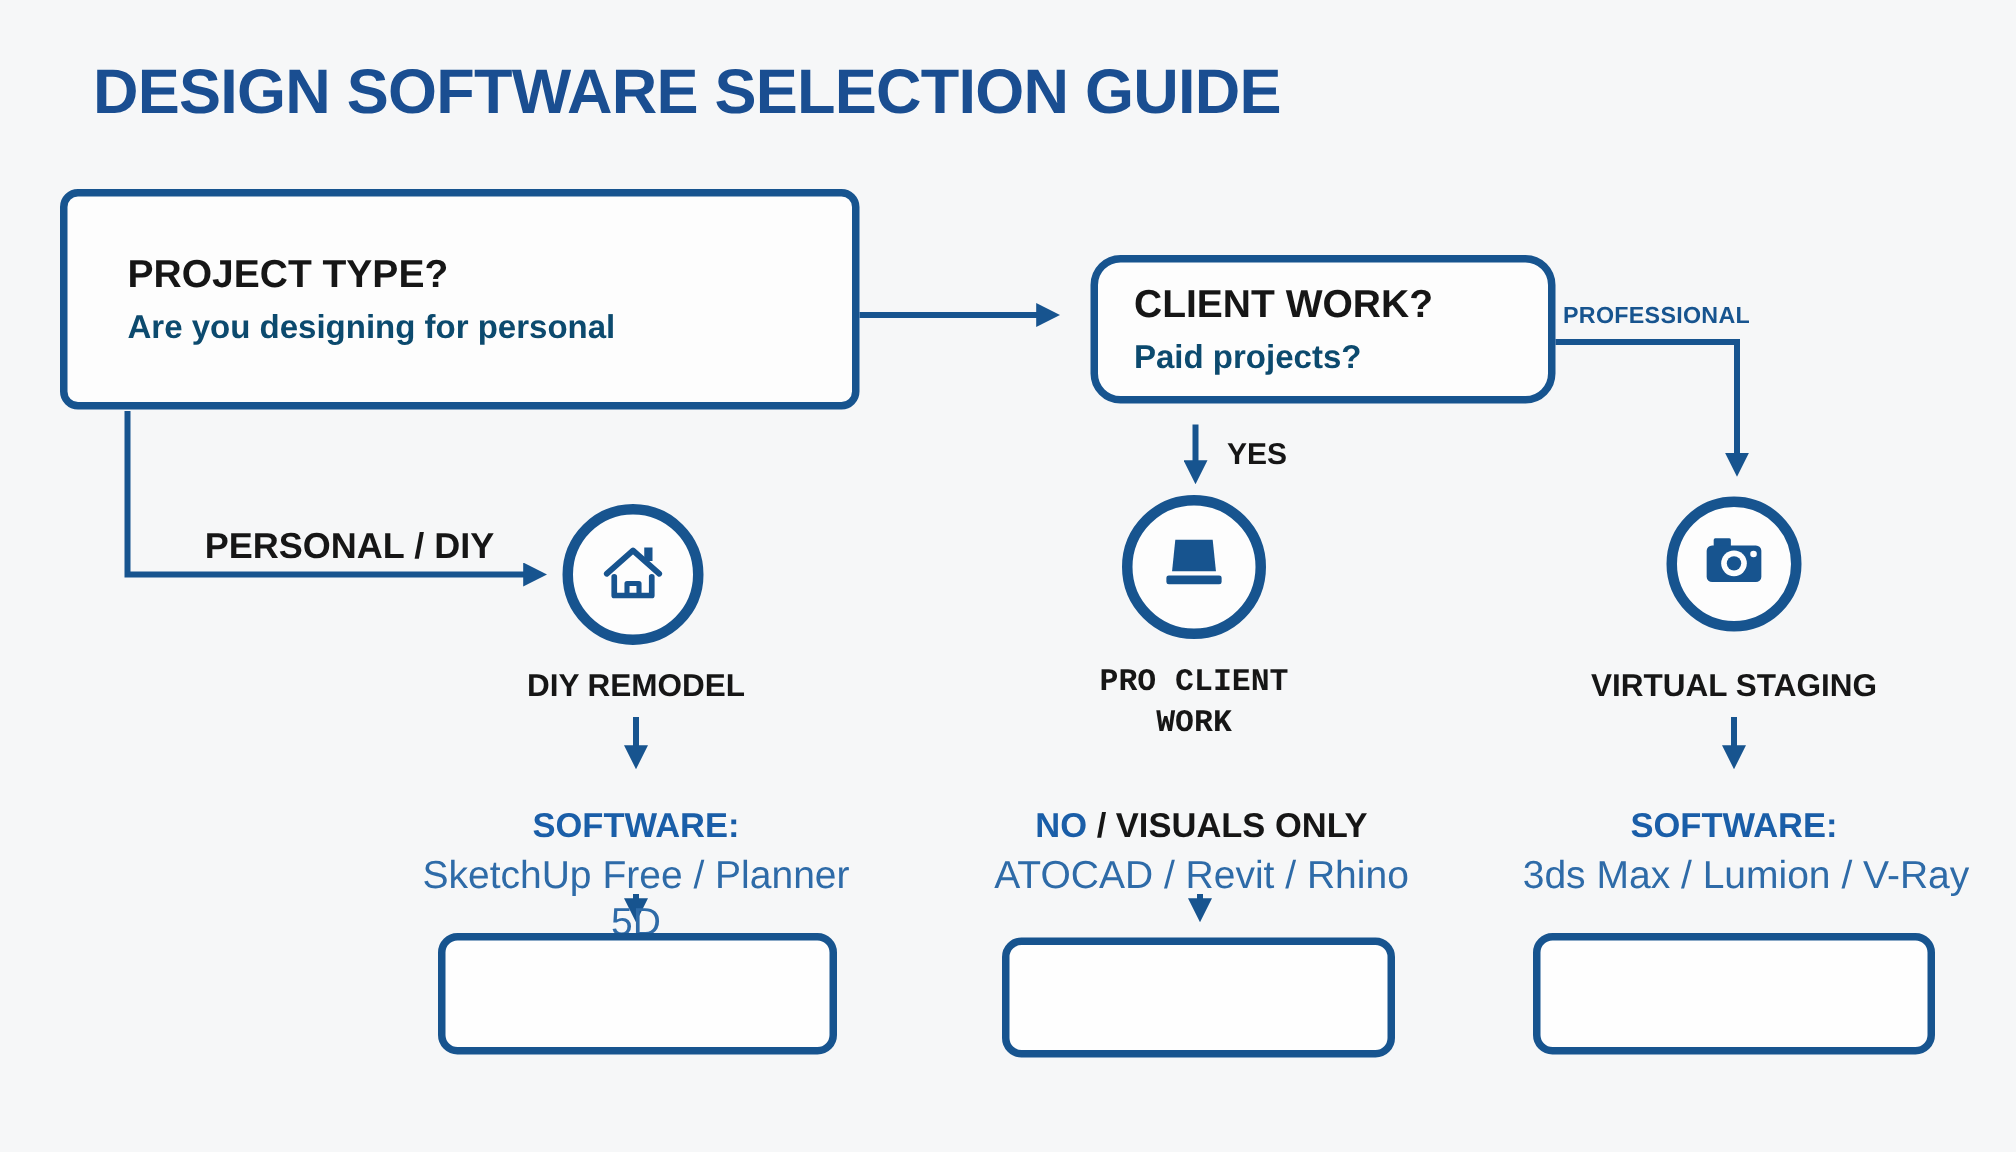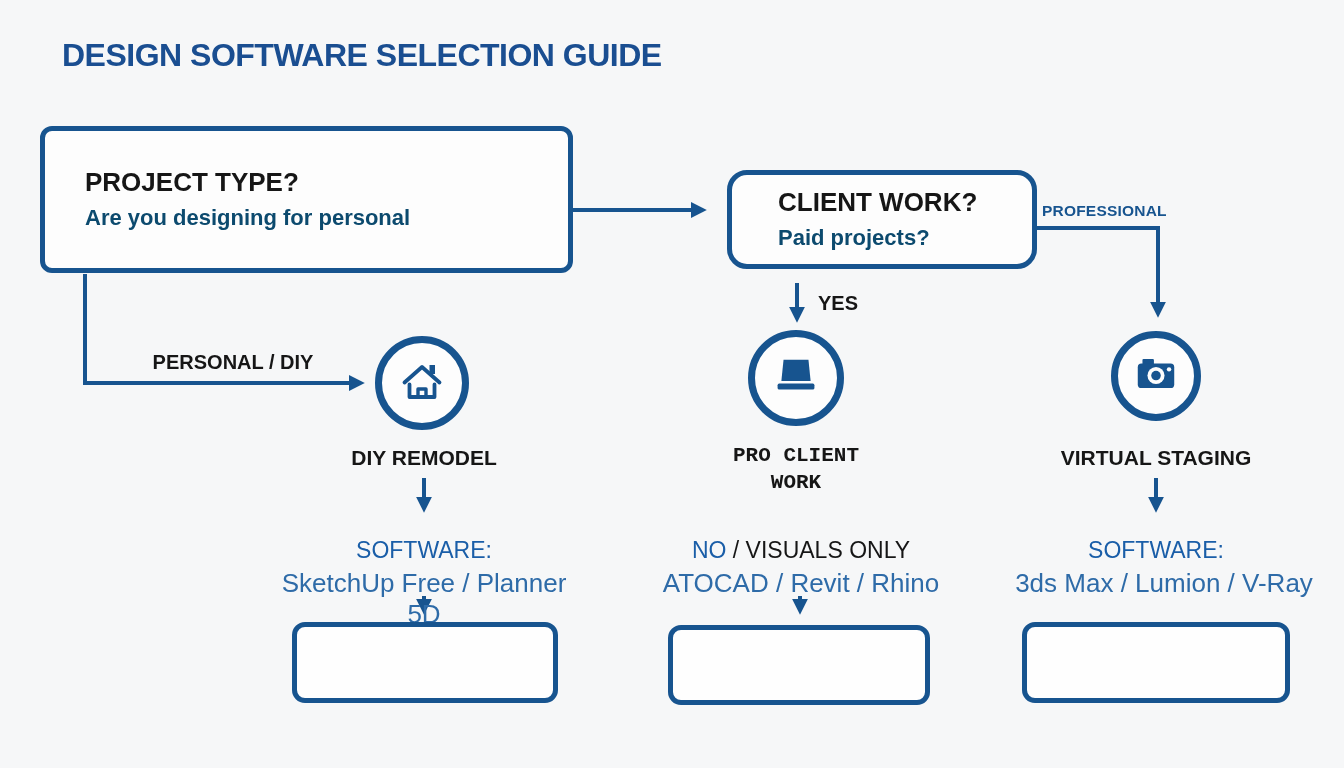--- a/index.html
+++ b/index.html
@@ -15,51 +15,51 @@
   html,body{width:1344px;height:768px;}
   .canvas{
     position:relative;width:1344px;height:768px;
     background:var(--background);
     font-family:"Liberation Sans",sans-serif;
     overflow:hidden;
   }
   .abs{position:absolute;}
   .page-title{
     left:62px;top:37px;
-    font-size:32px;font-weight:800;letter-spacing:-0.5px;
+    font-size:42px;font-weight:800;letter-spacing:-0.5px;
     color:var(--title-blue);
   }
   .decision-box{
     background:var(--box-fill);
     border:5px solid var(--primary-blue);
     display:flex;flex-direction:column;justify-content:center;
   }
   .box-project{left:40px;top:126px;width:533px;height:147px;border-radius:12px;padding-left:40px;}
-  .box-client{left:727px;top:170px;width:310px;height:99px;border-radius:20px;padding-left:46px;justify-content:center;}
+  .box-client{left:727px;top:170px;width:310px;height:99px;border-radius:20px;padding-left:24px;justify-content:center;}
   .decision-title{font-size:26px;font-weight:700;color:var(--text-black);margin-bottom:5px;}
   .decision-sub{font-size:22px;color:#0c4a6e;line-height:29px;font-weight:bold;}
   .connectors{left:0;top:0;width:1344px;height:768px;pointer-events:none;}
   .edge-label{font-weight:700;color:var(--text-black);font-size:20px;}
-  .label-personal{left:118px;top:351px;width:230px;text-align:center;font-size:20px;}
+  .label-personal{left:118px;top:351px;width:230px;text-align:center;font-size:24px;}
   .label-yes{left:818px;top:292px;font-size:20px;}
   .label-professional{left:1042px;top:202px;font-size:15.5px;color:var(--primary-blue);font-weight:700;letter-spacing:0.2px;}
   .icon-circle{
     border:7px solid var(--primary-blue);
     border-radius:50%;
     background:#fdfdfd;
     display:flex;align-items:center;justify-content:center;
   }
   .circle-house{left:375px;top:336px;width:94px;height:94px;}
   .circle-laptop{left:748px;top:330px;width:96px;height:96px;}
   .circle-camera{left:1111px;top:331px;width:90px;height:90px;}
   .branch-label{font-size:21px;font-weight:700;color:var(--text-black);text-align:center;line-height:27px;}
   .lbl-diy{left:304px;top:444px;width:240px;}
   .lbl-pro{left:676px;top:442px;width:240px;font-family:Liberation Mono, monospace;}
   .lbl-staging{left:1026px;top:444px;width:260px;}
-  .software-heading{font-size:23px;font-weight:400;color:var(--heading-blue);text-align:center;}
+  .software-heading{font-size:23px;font-weight:700;color:var(--heading-blue);text-align:center;}
   .software-list{font-size:26px;color:var(--software-blue);text-align:center;}
   .sw-diy-h{left:304px;top:537px;width:240px;}
   .sw-diy-l{left:264px;top:568px;width:320px;}
   .sw-pro-h{left:656px;top:537px;width:290px;white-space:pre;}
   .sw-pro-h .hl{color:var(--heading-blue);}
   .sw-pro-h .rest{color:var(--text-black);}
   .sw-pro-l{left:656px;top:568px;width:290px;}
   .sw-stg-h{left:1036px;top:537px;width:240px;}
   .sw-stg-l{left:1004px;top:568px;width:320px;}
   .result-box{

